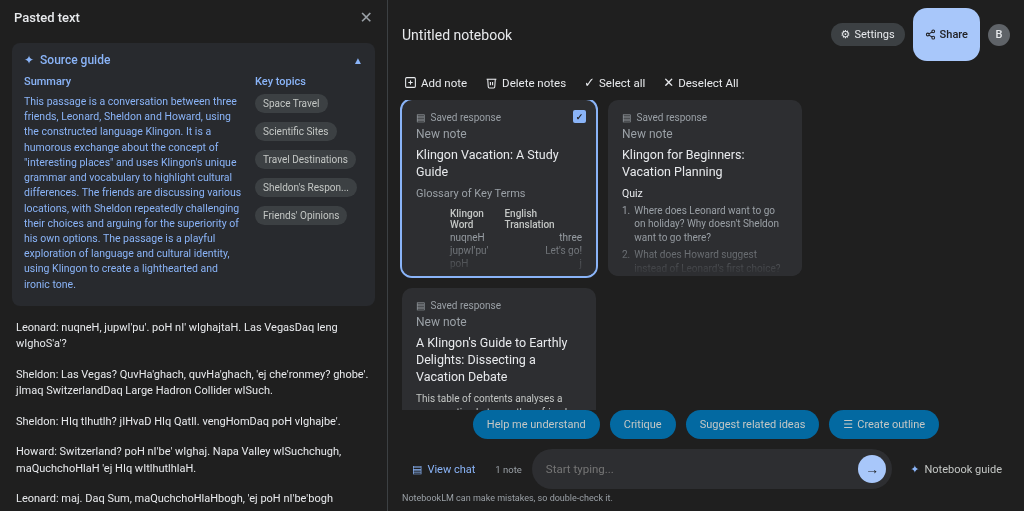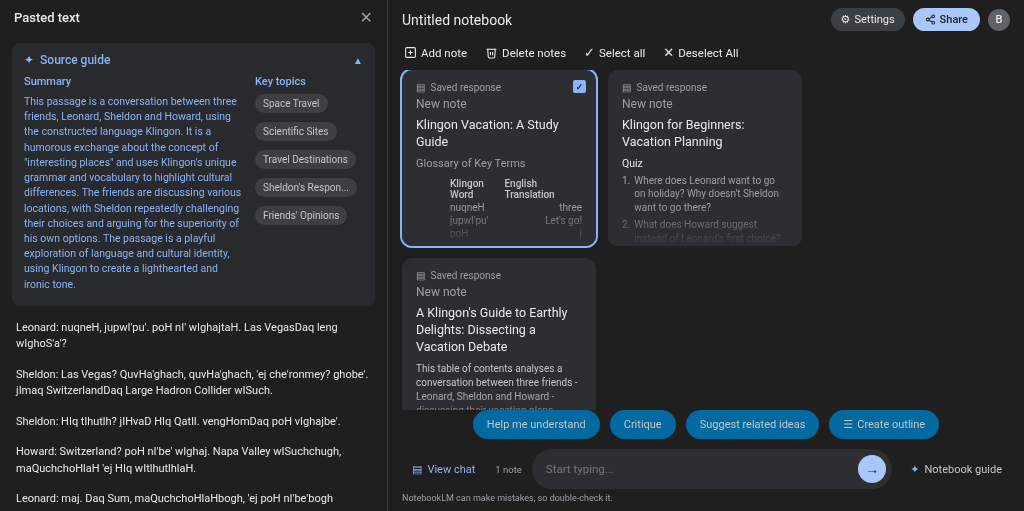--- a/index.html
+++ b/index.html
@@ -20,21 +20,21 @@
 .transcript { flex: 1; overflow-y: auto; padding: 14px 16px 20px; font-size: 11px; line-height: 1.5; color: #e8eaed; }
 .transcript p { margin-bottom: 14px; }
 .transcript::-webkit-scrollbar { width: 6px; }
 .transcript::-webkit-scrollbar-thumb { background: #5f6368; border-radius: 3px; }
 
 .right-panel { flex: 1; display: flex; flex-direction: column; background: #1f1f1f; position: relative; }
 .right-header { display: flex; align-items: center; padding: 8px 14px; }
 .notebook-title { font-size: 14px; color: #e8eaed; }
 .spacer { flex: 1; }
 .settings-btn { display: flex; align-items: center; gap: 4px; background: #3c4043; color: #e8eaed; font-size: 11px; padding: 5px 10px; border-radius: 14px; margin-right: 8px; cursor: pointer; }
-.share-btn { display: flex; align-items: center; gap: 4px; background: #a8c7fa; color: #202124; font-size: 11px; font-weight: 500; padding: 5px 12px; border-radius: 14px; margin-right: 8px; cursor: pointer; }
+.share-btn { display: flex; align-items: center; gap: 4px; background: #a8c7fa; color: #202124; font-size: 11px; font-weight: 500; padding: 20px 12px; border-radius: 14px; margin-right: 8px; cursor: pointer; }
 .avatar { width: 22px; height: 22px; border-radius: 50%; background: #5f6368; color: #e8eaed; display: flex; align-items: center; justify-content: center; font-size: 11px; font-weight: 500; }
 .toolbar { display: flex; gap: 18px; padding: 6px 16px 10px; font-size: 11.5px; color: #e8eaed; }
 .tool-item { display: flex; align-items: center; gap: 4px; cursor: pointer; }
 .tool-icon { font-size: 13px; }
 
 .notes-area { flex: 1; overflow: hidden; padding: 0 14px; display: flex; gap: 12px; }
 .notes-col { width: 194px; display: flex; flex-direction: column; gap: 12px; }
 .note-card { background: #2d2e31; border-radius: 10px; padding: 12px 14px; font-size: 11px; position: relative; }
 .note-card.selected { outline: 2px solid #8ab4f8; }
 .note-saved { display: flex; align-items: center; gap: 5px; color: #9aa0a6; font-size: 10px; margin-bottom: 4px; }

